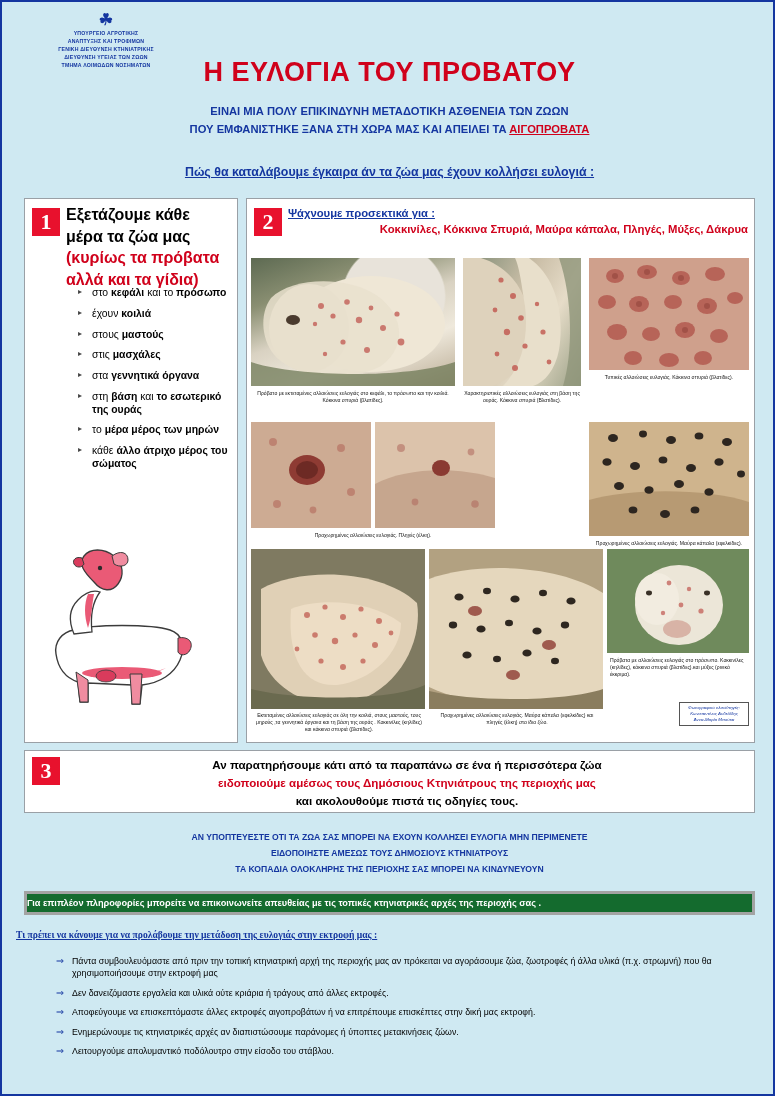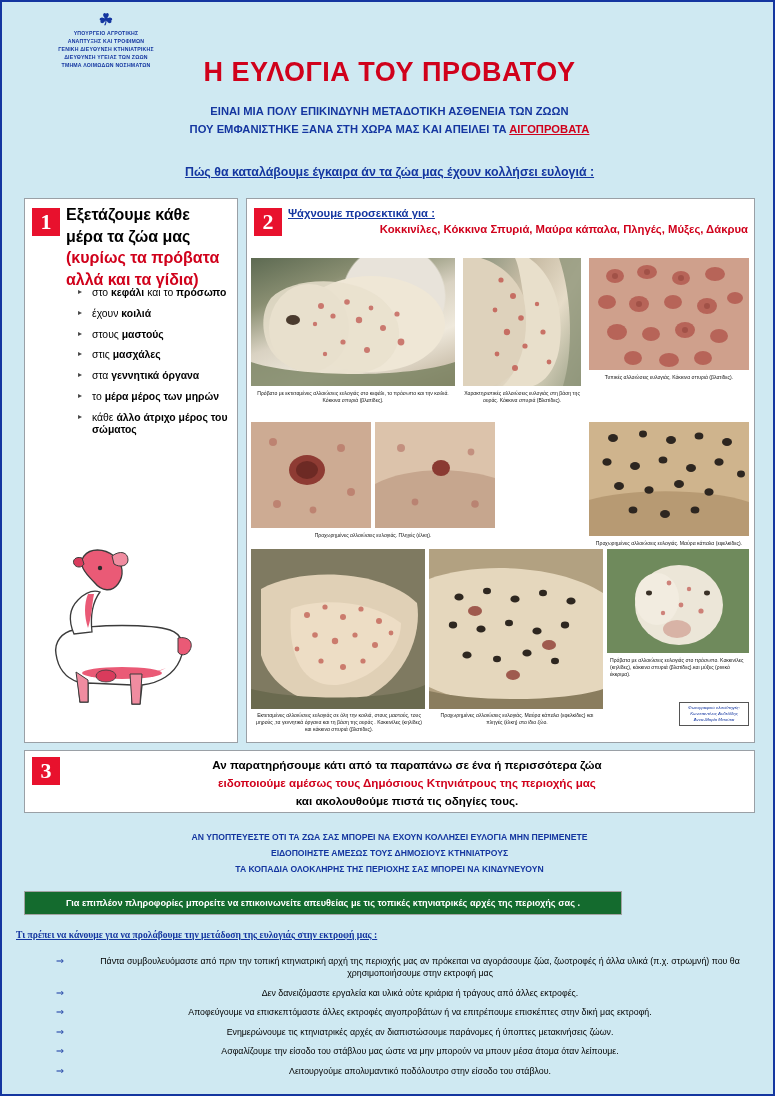--- a/index.html
+++ b/index.html
@@ -128,39 +128,39 @@
     text-align:center;
     font-size:11.6px; font-weight:bold; line-height:1.55;
   }
   .p3-text .red { color:#d0011b; }
   .warn {
     position:absolute; left:0; top:828px; width:775px;
     text-align:center; color:#1436a0;
     font-size:8.6px; font-weight:bold; line-height:1.85;
   }
   .greenbar {
-    position:absolute; left:22px; top:889px; width:598px; height:24px;
-    background:#146b2e; border:1px solid #a3a3a3;
-    display:flex; align-items:center; justify-content:center;
+    position:absolute; left:22px; top:889px; width:731px; height:24px;
+    background:#146b2e; border:3px solid #a3a3a3;
+    display:flex; align-items:center; 
   }
   .greenbar span {
     color:#fff; font-size:9.2px; font-weight:bold;
   }
   .prev-title {
     position:absolute; left:14px; top:927px; width:750px;
     color:#1436a0; font-size:9.6px; font-weight:bold;
     text-decoration:underline;
     font-family:Liberation Serif, serif;
   }
   .prev-list {
     position:absolute; left:14px; top:944px; width:752px;
     font-size:8.8px; line-height:1.42;
   }
   .prev-list li {
-    list-style:none; position:relative; padding-left:16px; margin-bottom:7px;text-align:center;
+    list-style:none; position:relative; padding-left:16px; margin-bottom:7px;
   }
   .prev-list li:before {
     content:"\21D2";
     position:absolute; left:0; top:-1px; color:#1436a0; font-size:9.5px;
   }
 </style>
 </head>
 <body>
 
 <div class="page">
@@ -188,20 +188,21 @@
   <div class="p1-head">
     <span>Εξετάζουμε κάθε μέρα  τα ζώα μας </span><span class="red">(κυρίως τα πρόβατα αλλά και τα γίδια)</span>
   </div>
 
   <ul class="p1-list">
     <li><span>στο </span><b>κεφάλι</b><span> και το </span><b>πρόσωπο</b></li>
     <li><span>έχουν </span><b>κοιλιά</b></li>
     <li><span>στους </span><b>μαστούς</b></li>
     <li><span>στις </span><b>μασχάλες</b></li>
     <li><span>στα </span><b>γεννητικά όργανα</b></li>
+    <li><span>στη </span><b>βάση</b><span> και </span><b>το εσωτερικό της ουράς</b></li>
     <li><span>το </span><b>μέρα μέρος των μηρών</b></li>
     <li><span>κάθε </span><b>άλλο άτριχο μέρος του σώματος</b></li>
   </ul>
 
   <svg class="sheep" viewBox="0 0 196 190">
 
     <path d="M42 88 C30 90 22 100 24 112 C26 126 34 136 46 140 L48 160 L56 160 L56 141 L100 143 L100 162 L108 162 L110 143 C128 141 142 132 148 118 C154 104 150 92 138 88 C120 82 60 82 42 88 Z" fill="#ffffff" stroke="#3b3b3b" stroke-width="1.4"></path>
 
     <path d="M44 130 L48 160 L56 160 L56 138 Z" fill="#f08ca0" stroke="#3b3b3b" stroke-width="1"></path>
 
@@ -481,17 +482,16 @@
   <div class="greenbar">
     <span>Για επιπλέον πληροφορίες  μπορείτε να επικοινωνείτε απευθείας με τις τοπικές κτηνιατρικές αρχές της περιοχής σας .</span>
   </div>
 
   <div class="prev-title">Τι  πρέπει να κάνουμε για να προλάβουμε την μετάδοση της ευλογιάς στην εκτροφή μας :</div>
   <ul class="prev-list">
     <li>Πάντα συμβουλευόμαστε από πριν την τοπική κτηνιατρική αρχή της περιοχής μας αν πρόκειται να αγοράσουμε ζώα, ζωοτροφές ή άλλα υλικά (π.χ. στρωμνή) που θα χρησιμοποιήσουμε στην εκτροφή μας</li>
     <li>Δεν δανειζόμαστε εργαλεία και υλικά ούτε κριάρια ή τράγους από άλλες εκτροφές.</li>
     <li>Αποφεύγουμε να επισκεπτόμαστε άλλες εκτροφές αιγοπροβάτων ή να  επιτρέπουμε επισκέπτες στην δική μας εκτροφή.</li>
     <li>Ενημερώνουμε τις κτηνιατρικές αρχές αν διαπιστώσουμε παράνομες ή ύποπτες μετακινήσεις ζώων.</li>
-    <li>Ασφαλίζουμε την είσοδο του στάβλου μας ώστε να μην μπορούν να μπουν μέσα άτομα όταν λείπουμε.</li>
     <li>Λειτουργούμε απολυμαντικό ποδόλουτρο στην είσοδο του στάβλου.</li>
   </ul>
 
 </div>
 
 </body></html>

